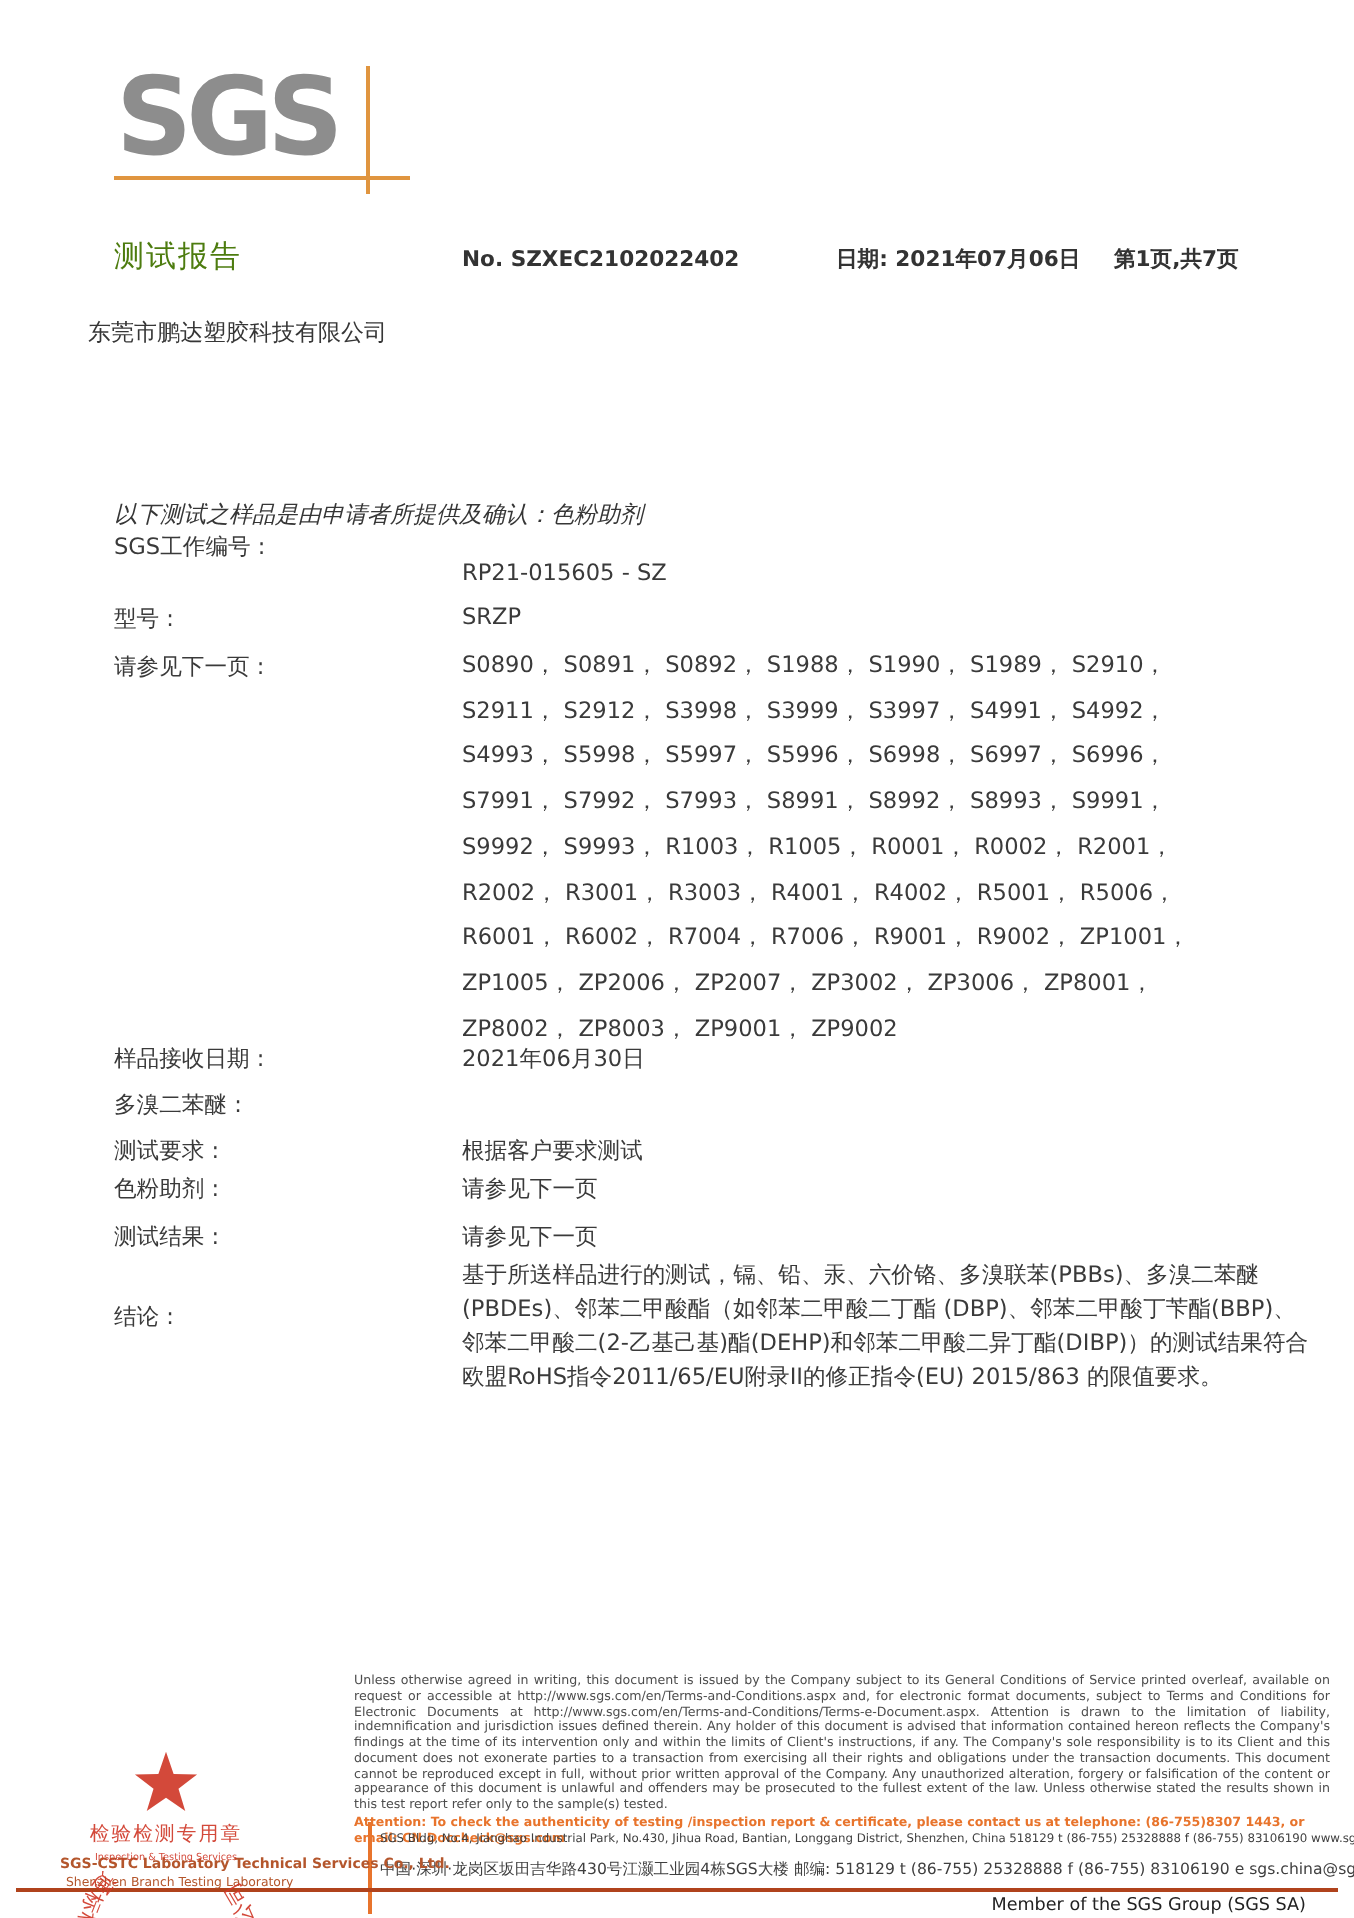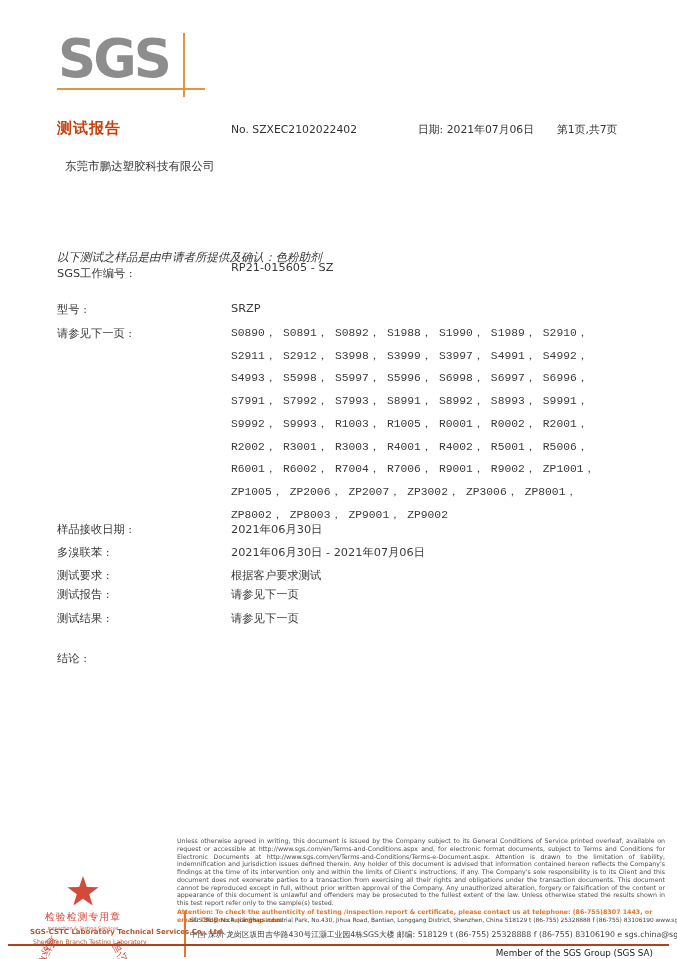--- a/index.html
+++ b/index.html
@@ -7,33 +7,33 @@
     position:relative;width:677px;height:959px;background:#ffffff;overflow:hidden;
     font-family:"DejaVu Sans","Liberation Sans",sans-serif;color:#363636;
   }
   .abs{position:absolute;}
   
   .logo-text{left:58px;top:32px;font-size:54px;font-weight:700;color:#8d8d8d;
     letter-spacing:-3px;transform:scaleX(0.98);transform-origin:left top;line-height:1;}
   .logo-hline{left:57px;top:88px;width:148px;height:2px;background:#e0953f;}
   .logo-vline{left:183px;top:33px;width:2px;height:64px;background:#e0953f;}
   
-  .doc-title{left:57px;top:119px;font-size:15px;font-weight:700;color:#c2410c;letter-spacing:1px;}
-  .hdr{font-size:10.8px;color:#333;}
+  .doc-title{left:57px;top:119px;font-size:15px;font-weight:400;color:#4d7c0f;letter-spacing:1px;}
+  .hdr{font-size:10.8px;color:#333;font-weight:bold;}
   .report-no{left:231px;top:123px;}
   .report-date{left:418px;top:123px;text-align:center;}
   .page-info{left:557px;top:123px;}
   
-  .company{left:65px;top:159px;font-size:11.5px;}
+  .company{left:44px;top:159px;font-size:11.5px;}
   .address{left:57px;top:186px;font-size:11.5px;}
   .intro{left:57px;top:250px;font-size:11.5px;font-style:italic;}
   
   .lbl{position:absolute;left:57px;font-size:11.3px;color:#3a3a3a;}
   .val{position:absolute;left:231px;font-size:11.3px;color:#3a3a3a;white-space:pre-line;}
-  .val-codes{line-height:22.7px;width:420px;font-family:Liberation Mono, monospace;}
+  .val-codes{line-height:22.7px;width:420px;}
   .val-conclusion{width:428px;line-height:17.1px;white-space:normal;}
   
   .terms-block{left:177px;top:837px;width:488px;}
   .terms{font-size:6.3px;line-height:7.75px;color:#4d4d4d;text-align:justify;margin:0;}
   .attention{font-size:6.3px;line-height:7.75px;color:#e8742c;font-weight:700;margin:1px 0 0 0;}
   .addr-divider{left:184px;top:911px;width:1.5px;height:46px;background:#e8742c;}
   .addr-en{left:190px;top:917px;font-size:5.9px;color:#3f3f3f;white-space:nowrap;}
   .addr-cn{left:190px;top:929px;font-size:7.8px;color:#3f3f3f;white-space:nowrap;}
   .bottom-line{left:8px;top:944px;width:661px;height:2px;background:#b0431c;}
   .member{right:24px;top:948px;font-size:8.8px;color:#222;}
@@ -54,52 +54,52 @@
   <div class="abs doc-title">测试报告</div>
   <div class="abs hdr report-no">No. SZXEC2102022402</div>
   <div class="abs hdr report-date">日期: 2021年07月06日</div>
   <div class="abs hdr page-info">第1页,共7页</div>
 
   <div class="abs company">东莞市鹏达塑胶科技有限公司</div>
 
   <div class="abs intro">以下测试之样品是由申请者所提供及确认：色粉助剂</div>
 
   <span class="lbl" style="top:266px">SGS工作编号 :</span>
-  <span class="val" style="top:261px">RP21-015605 - SZ</span>
+  <span class="val" style="top:280px">RP21-015605 - SZ</span>
 
   <span class="lbl" style="top:302px">型号 :</span>
   <span class="val" style="top:302px">SRZP</span>
 
   <span class="lbl" style="top:326px">请参见下一页 :</span>
   <span class="val val-codes" style="top:322px">S0890， S0891， S0892， S1988， S1990， S1989， S2910，
 S2911， S2912， S3998， S3999， S3997， S4991， S4992，
 S4993， S5998， S5997， S5996， S6998， S6997， S6996，
 S7991， S7992， S7993， S8991， S8992， S8993， S9991，
 S9992， S9993， R1003， R1005， R0001， R0002， R2001，
 R2002， R3001， R3003， R4001， R4002， R5001， R5006，
 R6001， R6002， R7004， R7006， R9001， R9002， ZP1001，
 ZP1005， ZP2006， ZP2007， ZP3002， ZP3006， ZP8001，
 ZP8002， ZP8003， ZP9001， ZP9002</span>
 
   <span class="lbl" style="top:522px">样品接收日期 :</span>
   <span class="val" style="top:522px">2021年06月30日</span>
 
-  <span class="lbl" style="top:545px">多溴联苯 :</span>
-  <span class="val" style="top:545px">2021年06月30日 - 2021年07月06日</span>
+  <span class="lbl" style="top:545px">多溴二苯醚 :</span>
 
   <span class="lbl" style="top:568px">测试要求 :</span>
   <span class="val" style="top:568px">根据客户要求测试</span>
 
-  <span class="lbl" style="top:587px">测试报告 :</span>
+  <span class="lbl" style="top:587px">色粉助剂 :</span>
   <span class="val" style="top:587px">请参见下一页</span>
 
   <span class="lbl" style="top:611px">测试结果 :</span>
   <span class="val" style="top:611px">请参见下一页</span>
 
   <span class="lbl" style="top:651px">结论 :</span>
+  <span class="val val-conclusion" style="top:629px">基于所送样品进行的测试，镉、铅、汞、六价铬、多溴联苯(PBBs)、多溴二苯醚(PBDEs)、邻苯二甲酸酯（如邻苯二甲酸二丁酯 (DBP)、邻苯二甲酸丁苄酯(BBP)、邻苯二甲酸二(2-乙基己基)酯(DEHP)和邻苯二甲酸二异丁酯(DIBP)）的测试结果符合欧盟RoHS指令2011/65/EU附录II的修正指令(EU) 2015/863 的限值要求。</span>
 
   <div class="abs terms-block">
     <p class="terms">Unless otherwise agreed in writing, this document is issued by the Company subject to its General Conditions of Service printed overleaf, available on request or accessible at http://www.sgs.com/en/Terms-and-Conditions.aspx and, for electronic format documents, subject to Terms and Conditions for Electronic Documents at http://www.sgs.com/en/Terms-and-Conditions/Terms-e-Document.aspx. Attention is drawn to the limitation of liability, indemnification and jurisdiction issues defined therein. Any holder of this document is advised that information contained hereon reflects the Company's findings at the time of its intervention only and within the limits of Client's instructions, if any. The Company's sole responsibility is to its Client and this document does not exonerate parties to a transaction from exercising all their rights and obligations under the transaction documents. This document cannot be reproduced except in full, without prior written approval of the Company. Any unauthorized alteration, forgery or falsification of the content or appearance of this document is unlawful and offenders may be prosecuted to the fullest extent of the law. Unless otherwise stated the results shown in this test report refer only to the sample(s) tested.</p>
     <p class="attention">Attention: To check the authenticity of testing /inspection report &amp; certificate, please contact us at telephone: (86-755)8307 1443, or email: CN.Doccheck@sgs.com</p>
   </div>
 
   <div class="abs addr-divider"></div>
   <div class="abs addr-en">SGS Bldg, No.4, Jianghao Industrial Park, No.430, Jihua Road, Bantian, Longgang District, Shenzhen, China 518129    t (86-755) 25328888    f (86-755) 83106190    www.sgsgroup.com.cn</div>
   <div class="abs addr-cn">中国·深圳·龙岗区坂田吉华路430号江灏工业园4栋SGS大楼    邮编: 518129    t (86-755) 25328888    f (86-755) 83106190    e sgs.china@sgs.com</div>
   <div class="abs bottom-line"></div>

